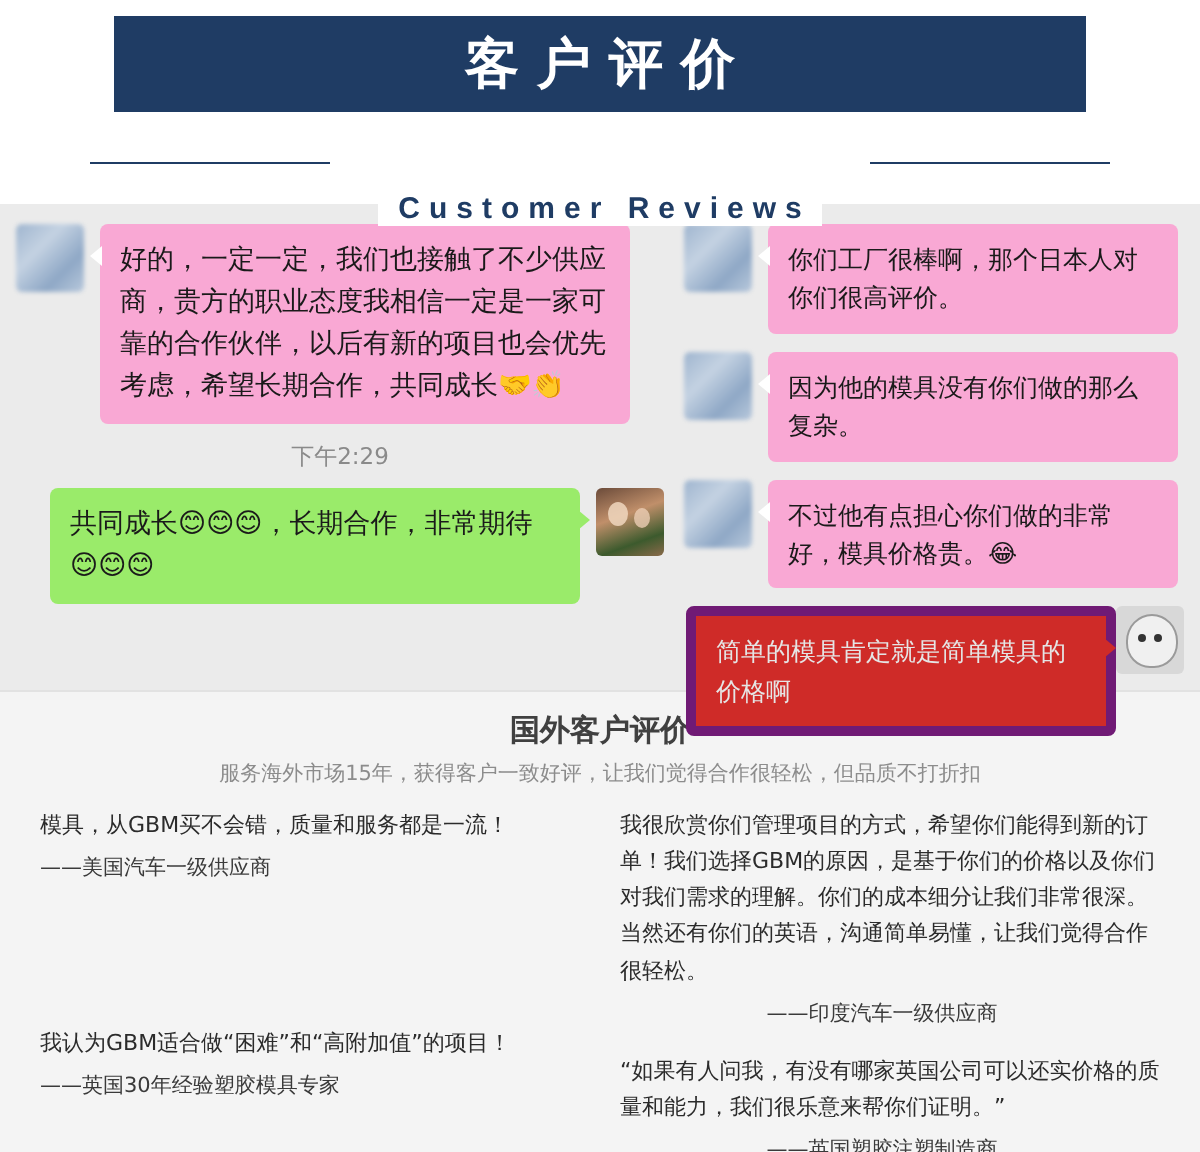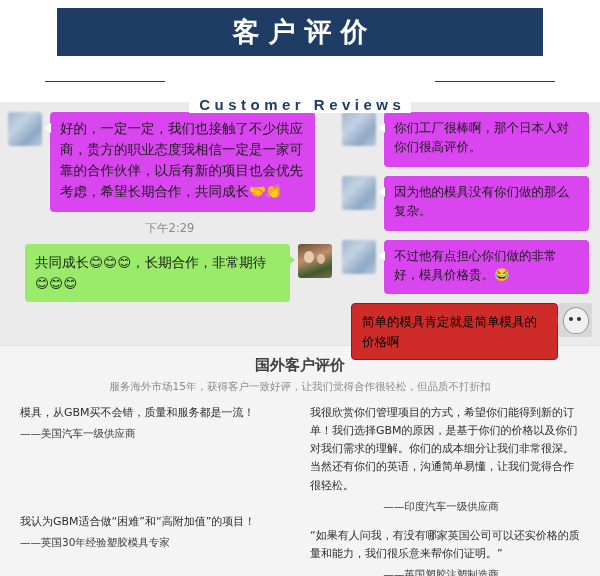--- a/index.html
+++ b/index.html
@@ -157,23 +157,22 @@
     max-width: 245px;
     border-radius: 4px;
     padding: 8px 10px;
     font-size: 13.5px;
     line-height: 1.55;
     color: #1a1a1a;
     word-break: break-all;
     font-family: "DejaVu Sans", sans-serif;
   }
   .bubble.white {
-    background: #d946ef;
+    background: #f9a8d4;
     margin-left: 8px;
-    font-family: Liberation Mono, monospace;
   }
   .bubble.white::before {
     content: "";
     position: absolute;
     left: -5px; top: 11px;
     border-top: 5px solid transparent;
     border-bottom: 5px solid transparent;
     border-right: 6px solid #ffffff;
   }
   .bubble.green {
@@ -183,23 +182,23 @@
   .bubble.green::after {
     content: "";
     position: absolute;
     right: -5px; top: 11px;
     border-top: 5px solid transparent;
     border-bottom: 5px solid transparent;
     border-left: 6px solid #9aeb6a;
   }
   .bubble.red {
     background: #cf2b28;
-    color: #000000;
+    color: #e5e5e5;
     margin-right: 0;
-    border: 1px solid #701a75;
+    border: 5px solid #701a75;
   }
   .bubble.red::after {
     content: "";
     position: absolute;
     right: -5px; top: 11px;
     border-top: 5px solid transparent;
     border-bottom: 5px solid transparent;
     border-left: 6px solid #cf2b28;
   }
   .bubble.small {

